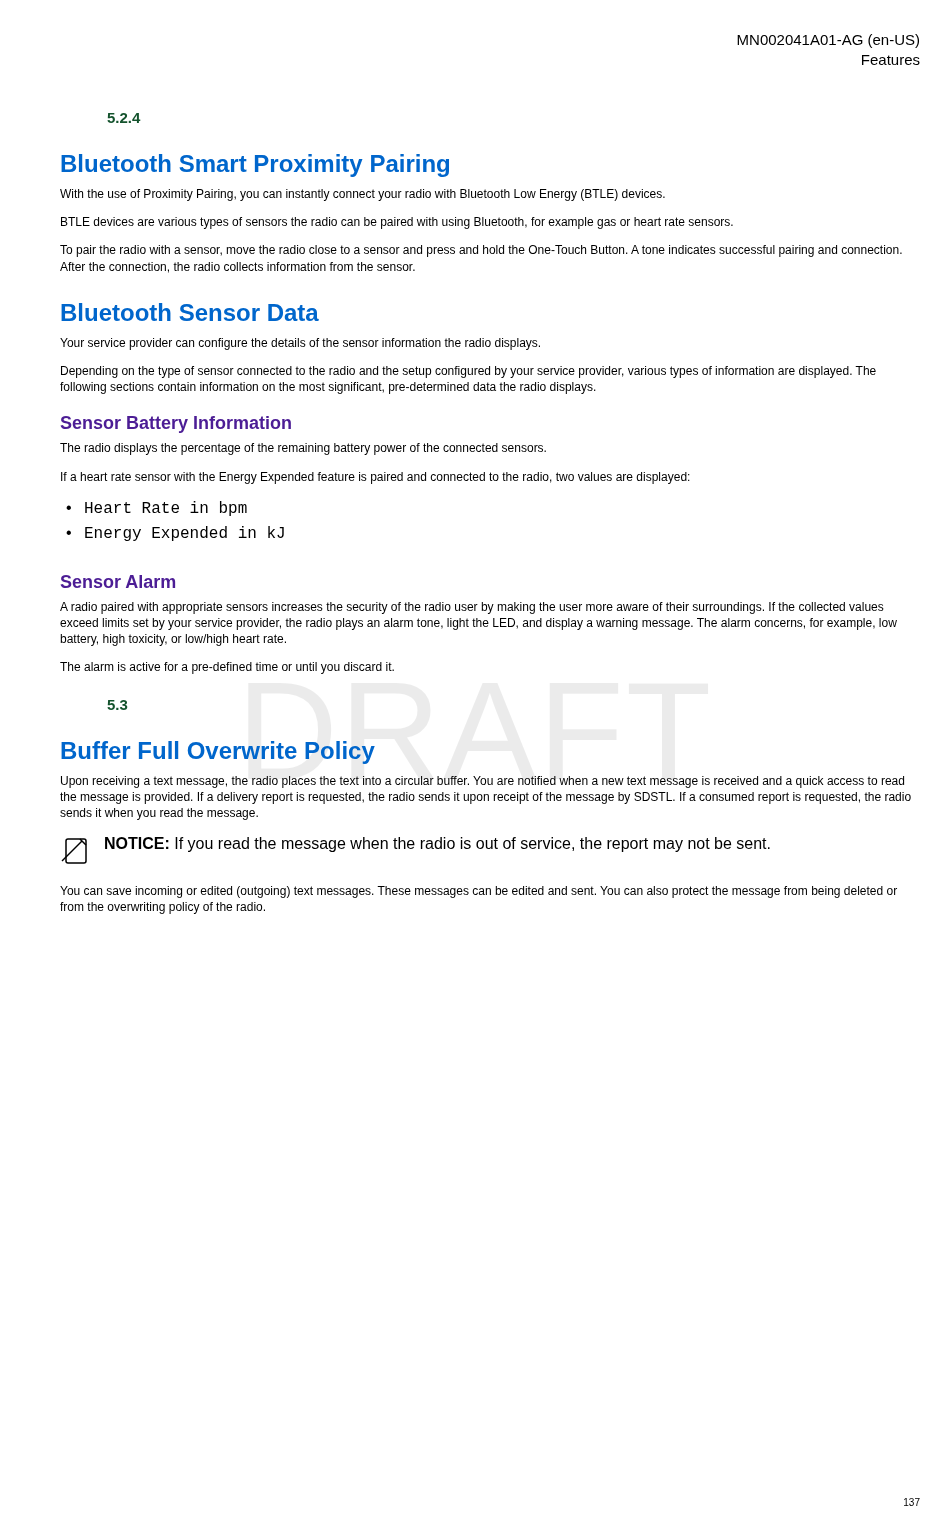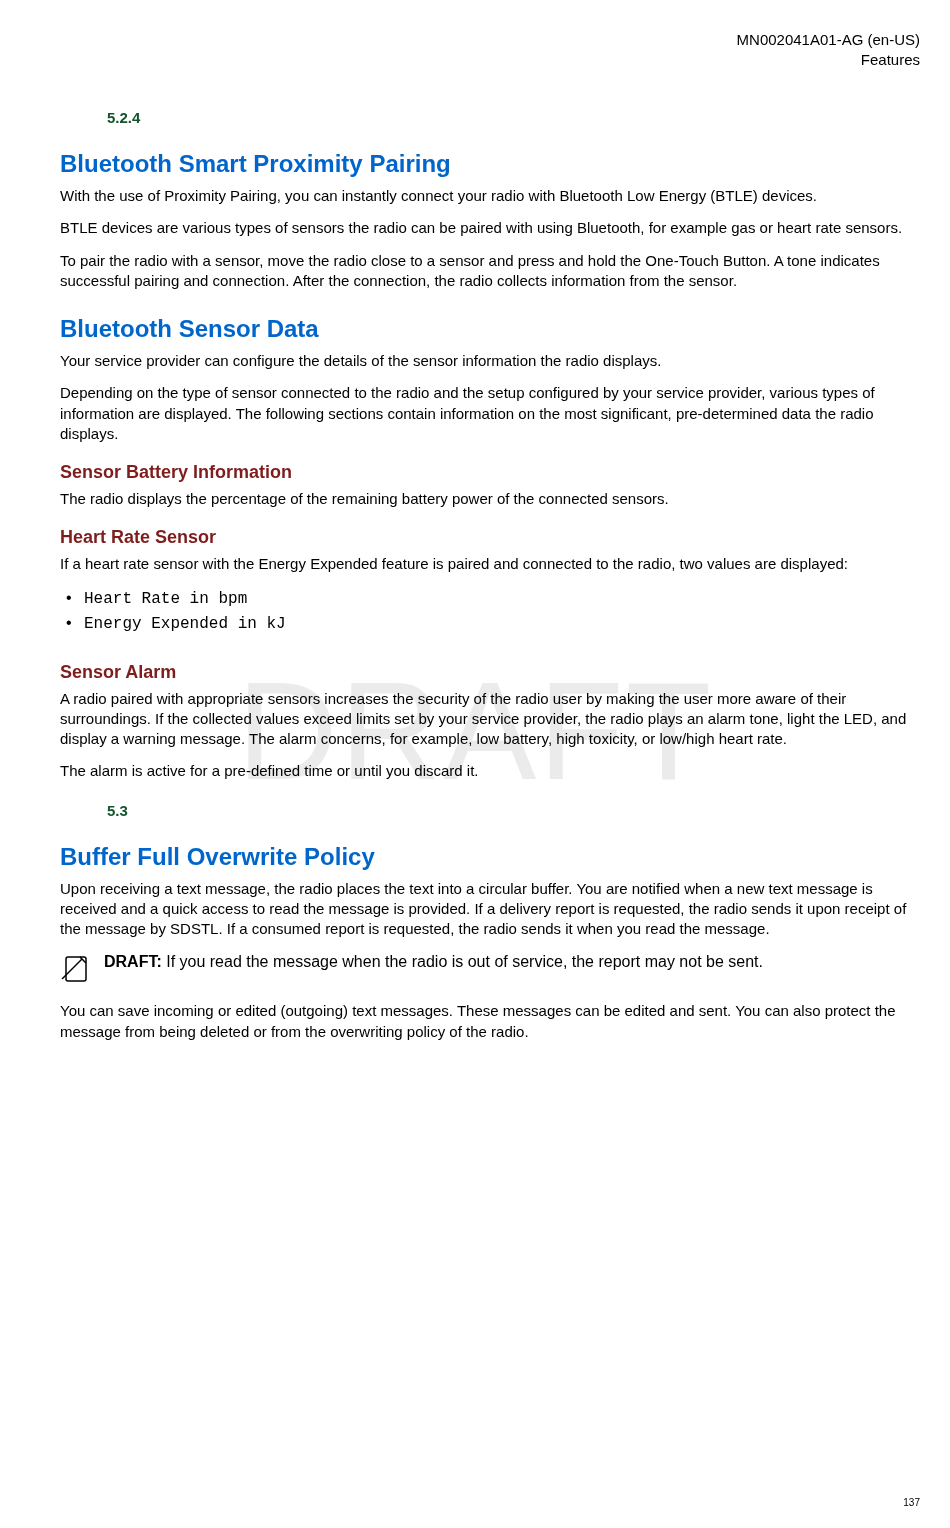--- a/index.html
+++ b/index.html
@@ -32,26 +32,26 @@
     .section-title {
       font-size: 24px;
       font-weight: bold;
       color: #0066cc;
       margin-bottom: 8px;
       margin-top: 24px;
     }
     .sub-title {
       font-size: 18px;
       font-weight: bold;
-      color: #7f1d1d;
+      color: #4c1d95;
       margin-top: 18px;
       margin-bottom: 6px;
     }
     .para {
-      font-size: 15px;
+      font-size: 12px;
       line-height: 1.35;
       margin-bottom: 12px;
     }
     ul {
       list-style: none;
       padding-left: 0;
       margin-bottom: 24px;
       font-family: Liberation Mono, monospace;
     }
     li {
@@ -123,21 +123,20 @@
   <p class="para">BTLE devices are various types of sensors the radio can be paired with using Bluetooth, for example gas or heart rate sensors.</p>
   <p class="para">To pair the radio with a sensor, move the radio close to a sensor and press and hold the One-Touch Button. A tone indicates successful pairing and connection. After the connection, the radio collects information from the sensor.</p>
 
   <div class="section-title">Bluetooth Sensor Data</div>
   <p class="para">Your service provider can configure the details of the sensor information the radio displays.</p>
   <p class="para">Depending on the type of sensor connected to the radio and the setup configured by your service provider, various types of information are displayed. The following sections contain information on the most significant, pre-determined data the radio displays.</p>
 
   <div class="sub-title">Sensor Battery Information</div>
   <p class="para">The radio displays the percentage of the remaining battery power of the connected sensors.</p>
 
-  <div class="sub-title">Heart Rate Sensor</div>
   <p class="para">If a heart rate sensor with the Energy Expended feature is paired and connected to the radio, two values are displayed:</p>
   <ul>
     <li>Heart Rate in bpm</li>
     <li>Energy Expended in kJ</li>
   </ul>
 
   <div class="sub-title">Sensor Alarm</div>
   <p class="para">A radio paired with appropriate sensors increases the security of the radio user by making the user more aware of their surroundings. If the collected values exceed limits set by your service provider, the radio plays an alarm tone, light the LED, and display a warning message. The alarm concerns, for example, low battery, high toxicity, or low/high heart rate.</p>
   <p class="para">The alarm is active for a pre-defined time or until you discard it.</p>
 
@@ -147,20 +146,20 @@
 
   <div class="notice-block">
     <div class="notice-icon">
       <svg width="32" height="32" viewBox="0 0 32 32">
         <rect x="6" y="4" width="20" height="24" rx="2" fill="none" stroke="#000" stroke-width="1.5"></rect>
         <line x1="2" y1="26" x2="22" y2="6" stroke="#000" stroke-width="1.5"></line>
         <path d="M 20 4 L 26 10" fill="none" stroke="#000" stroke-width="1.5"></path>
       </svg>
     </div>
     <div class="notice-text">
-      <span class="notice-label">DRAFT:</span><span> If you read the message when the radio is out of service, the report may not be sent.</span>
+      <span class="notice-label">NOTICE:</span><span> If you read the message when the radio is out of service, the report may not be sent.</span>
     </div>
   </div>
 
   <p class="para">You can save incoming or edited (outgoing) text messages. These messages can be edited and sent. You can also protect the message from being deleted or from the overwriting policy of the radio.</p>
 </div>
 
 <div class="page-num">137</div>
 
 </body></html>

